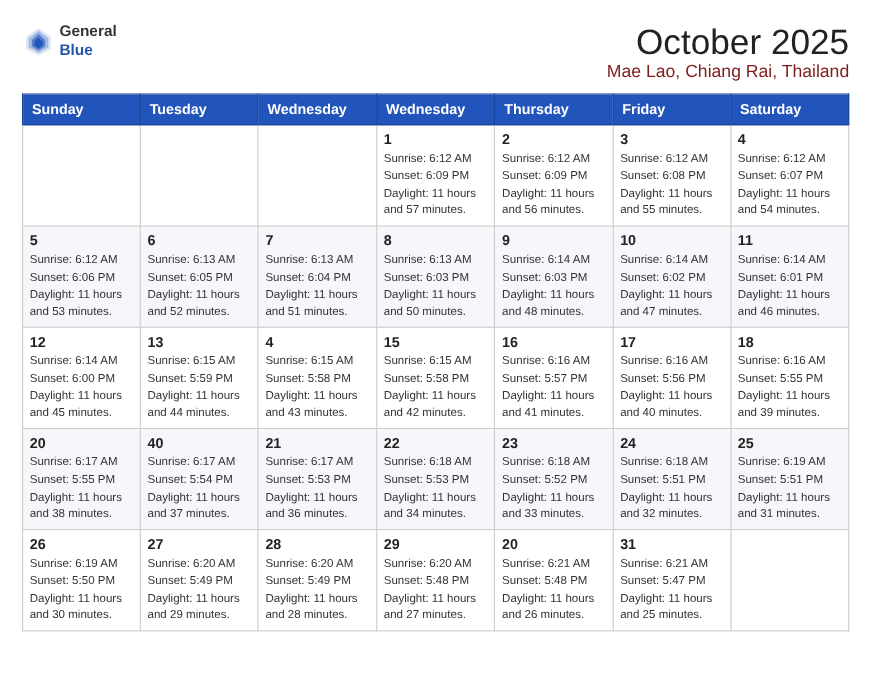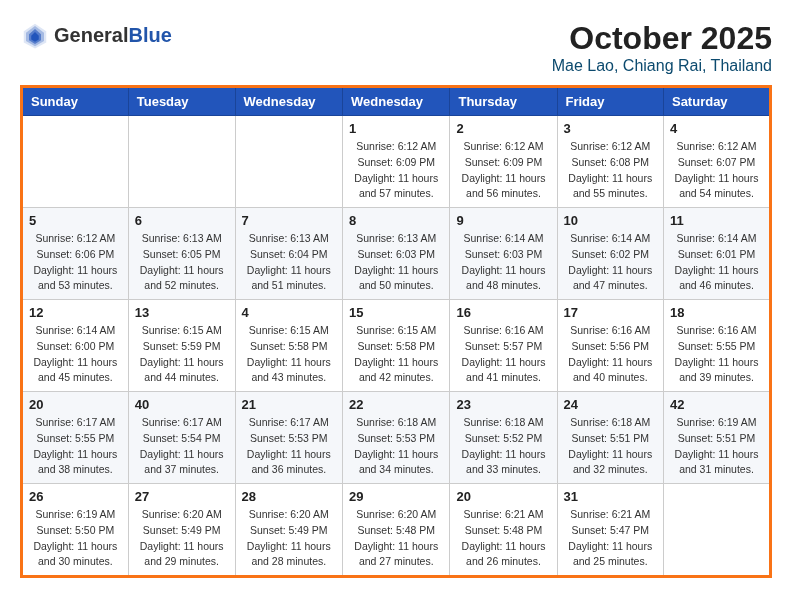--- a/index.html
+++ b/index.html
@@ -16,47 +16,47 @@
       align-items: flex-start;
       margin-bottom: 10px;
     }
     .logo {
       display: flex;
       align-items: center;
       gap: 4px;
     }
     .logo-text {
       display: flex;
-      flex-direction: row;
-      font-size: 20px;
+      flex-direction: column;
+      font-size: 14px;
       font-weight: bold;
       line-height: 1.2;
     }
     .logo-general { color: #333; }
     .logo-blue { color: #2255aa; }
     .logo-icon {
       width: 30px;
       height: 30px;
     }
     .title-section {
       text-align: right;
     }
     .month-title {
       font-size: 32px;
-      font-weight: bold;
+      font-weight: normal;
       color: #222;
     }
     .location {
       font-size: 16px;
-      color: #0c4a6e;
+      color: #7f1d1d;
     }
     .calendar {
       width: 100%;
       border-collapse: collapse;
-      border: 3px solid #f97316;
+      border: 1px solid #f97316;
     }
     .calendar th {
       background-color: #2255bb;
       color: #fff;
       text-align: left;
       padding: 6px 8px;
       font-size: 13px;
       border: 1px solid #1a4499;
     }
     .calendar td {
@@ -70,21 +70,20 @@
     }
     .day-number {
       font-size: 13px;
       font-weight: bold;
       margin-bottom: 3px;
       color: #222;
     }
     .day-info {
       line-height: 1.5;
       font-size: 10.5px;
-      text-align: center;
     }
     .empty-cell {
       background: #f9f9f9;
     }
     tr:nth-child(even) td {
       background-color: #f5f7fa;
     }
     tr:nth-child(odd) td {
       background-color: #ffffff;
     }
@@ -299,21 +298,21 @@
 and 33 minutes.</div>
         </td>
         <td>
           <div class="day-number">24</div>
           <div class="day-info" style="white-space: pre-line;">Sunrise: 6:18 AM
 Sunset: 5:51 PM
 Daylight: 11 hours
 and 32 minutes.</div>
         </td>
         <td>
-          <div class="day-number">42</div>
+          <div class="day-number">25</div>
           <div class="day-info" style="white-space: pre-line;">Sunrise: 6:19 AM
 Sunset: 5:51 PM
 Daylight: 11 hours
 and 31 minutes.</div>
         </td>
       </tr>
       <tr>
         <td>
           <div class="day-number">26</div>
           <div class="day-info" style="white-space: pre-line;">Sunrise: 6:19 AM

